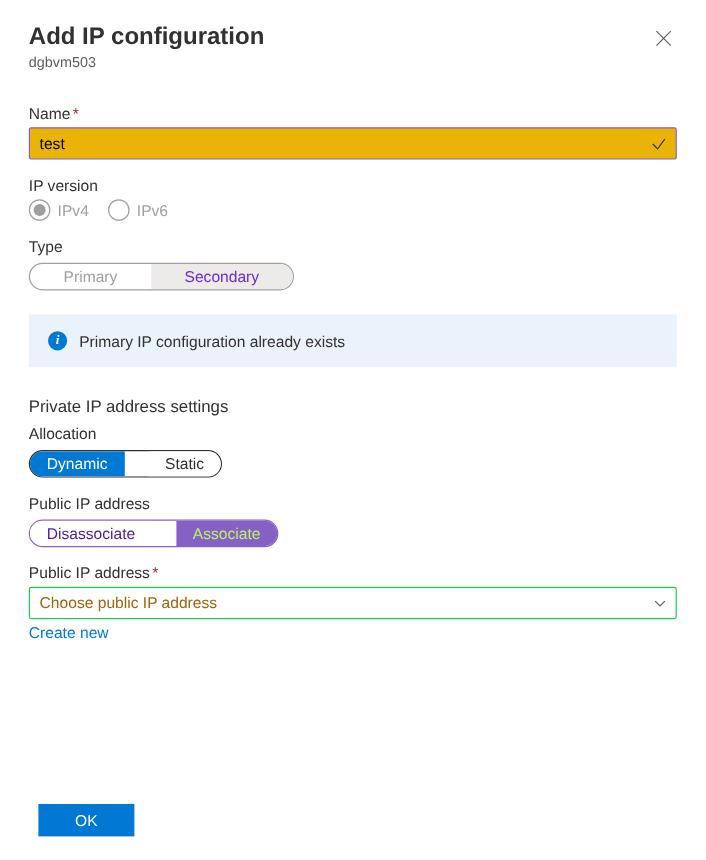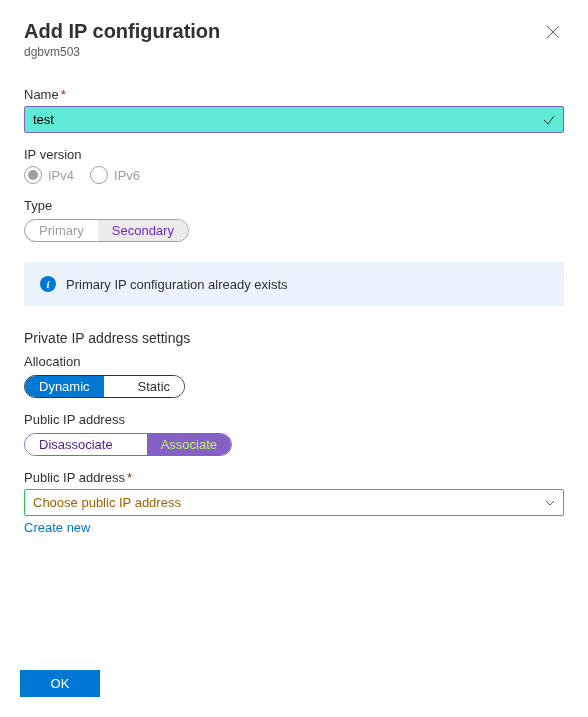--- a/index.html
+++ b/index.html
@@ -22,39 +22,39 @@
   .field { margin-bottom: 14px; }
   .label { display: block; margin-bottom: 4px; color: #323130; }
   .req { color: #a4262c; margin-left: 2px; }
   .text-input {
     width: 100%;
     border: 1px solid #8661c5;
     border-radius: 2px;
     padding: 5px 30px 5px 8px;
     font-size: 13px;
     position: relative;
-    background: #5eead4;
+    background: #eab308;
   }
   .input-wrap { position: relative; }
   .check { position: absolute; right: 8px; top: 50%; transform: translateY(-50%); color: #323130; }
   .radio-row { display: flex; align-items: center; gap: 16px; margin-top: 4px; }
   .radio { display: inline-flex; align-items: center; gap: 6px; color: #a19f9d; }
   .radio .circle {
     width: 18px; height: 18px; border: 1px solid #a19f9d; border-radius: 50%;
     display: inline-flex; align-items: center; justify-content: center;
   }
   .radio.selected .circle::after {
     content: ""; width: 10px; height: 10px; background: #a19f9d; border-radius: 50%;
   }
   .pillgroup {
     display: inline-flex; border: 1px solid #a19f9d; border-radius: 999px; overflow: hidden;
     margin-top: 2px;
   }
   .pill {
-    padding: 3px 14px; font-size: 13px; background: transparent; color: #a19f9d;
+    padding: 3px 28px; font-size: 13px; background: transparent; color: #a19f9d;
     cursor: pointer;
   }
   .pillgroup.disabled .pill { color: #a19f9d; }
   .pillgroup.disabled .pill.sel { background: #edebe9; color: #6d28d9; }
   .infobox {
     background: #eaf2fb; padding: 14px 16px; display: flex; align-items: center; gap: 10px;
     margin: 20px 0 24px 0;
   }
   .info-icon {
     width: 16px; height: 16px; background: #0078d4; color: #fff; border-radius: 50%;
@@ -75,21 +75,21 @@
   .toggle-group.purple .toggle { color: #4c1d95; }
   .toggle-group.purple .toggle.sel-purple { background: #8661c5; color: #bef264; }
   .select {
     width: 100%; border: 1px solid #22c55e; border-radius: 2px; padding: 5px 28px 5px 8px;
     background: #fff; color: #a16207; position: relative; cursor: pointer;
   }
   .select-wrap { position: relative; }
   .chev { position: absolute; right: 8px; top: 50%; transform: translateY(-50%); color: #605e5c; }
   .link { color: #0078d4; font-size: 13px; cursor: pointer; margin-top: 4px; display: inline-block; }
   .footer {
-    position: absolute; left: 20px; bottom: 20px;
+    position: absolute; left: 32px; bottom: 20px;
   }
   .ok-btn {
     background: #0078d4; color: #fff; border: none; padding: 6px 28px;
     font-size: 13px; cursor: pointer; min-width: 80px;
   }
   svg { display: block; }
 </style>
 </head>
 <body>
 

